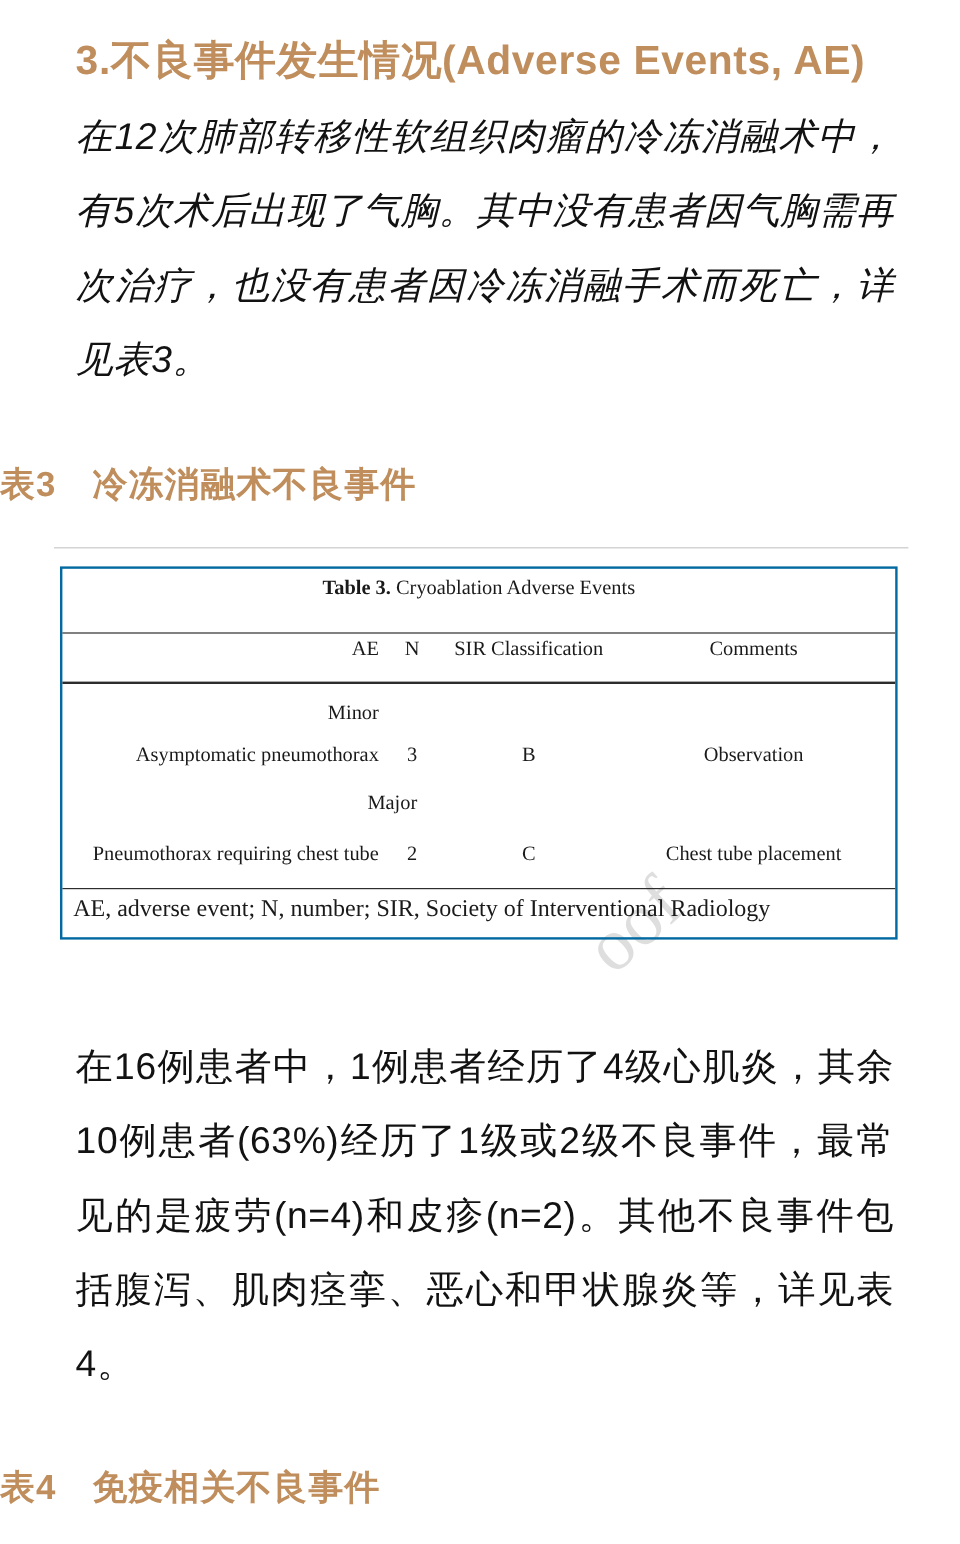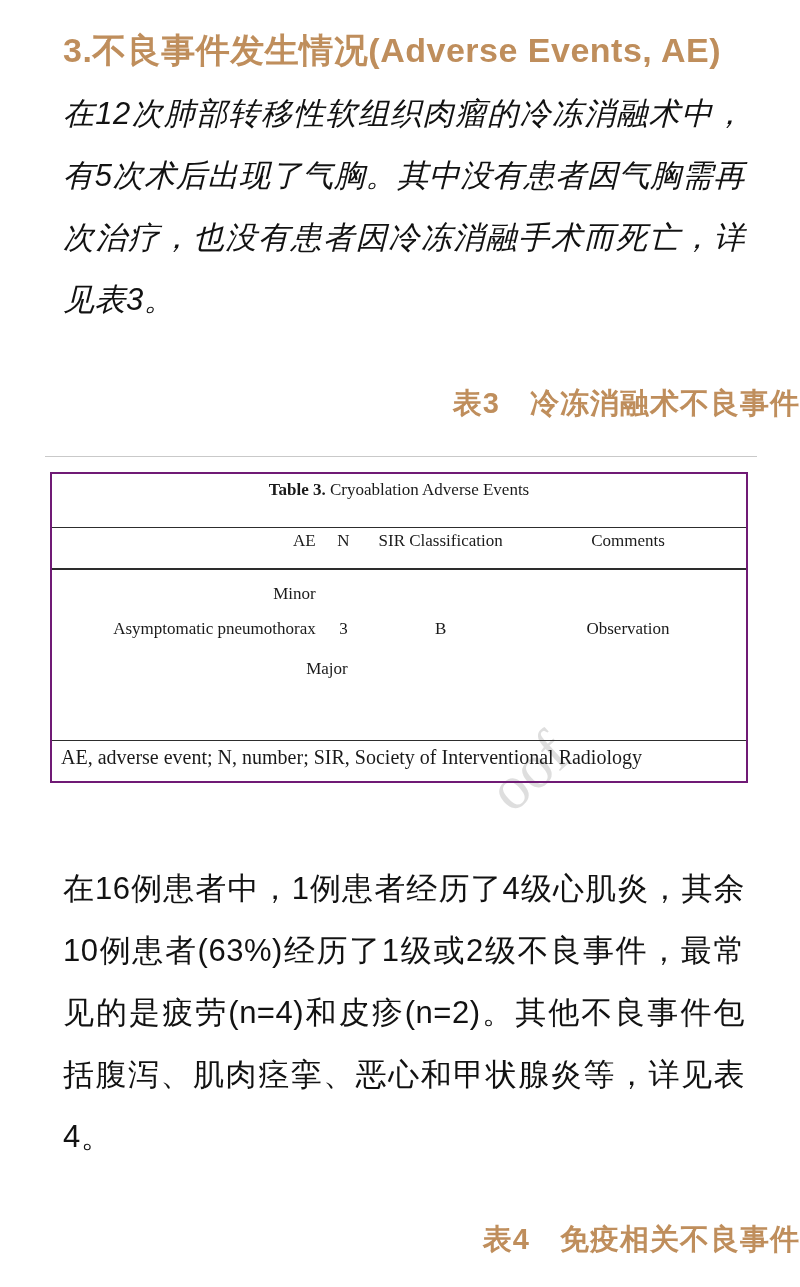--- a/index.html
+++ b/index.html
@@ -17,39 +17,39 @@
   }
   .para{
     position:absolute;left:63px;width:682px;
     font-size:31px;line-height:62px;color:#121212;
     text-align:justify;letter-spacing:0.5px;
   }
   .para1{top:83px;height:248px;font-style:italic;}
   .para2{top:858px;height:310px;}
   .caption{
     position:absolute;left:0;width:800px;
-    text-align:right;font-size:29px;font-weight:bold;
+    text-align:left;font-size:29px;font-weight:bold;
     letter-spacing:1px;
   }
   .caption3{top:384px;}
   .caption4{top:1220px;}
   .pre-table-line{
     position:absolute;left:45px;top:456px;width:712px;height:1px;
     background:#c9c9c9;
   }
   .watermark{
     position:absolute;left:470px;top:690px;width:220px;
     font-family:"Liberation Serif", serif;
     font-size:62px;color:#c4c4c4;opacity:0.55;
     transform:rotate(-42deg);
     z-index:1;pointer-events:none;
   }
   .t3{
     position:absolute;left:50px;top:472px;width:698px;height:311px;
-    border:2px solid #701a75;box-sizing:border-box;
+    border:2px solid #0369a1;box-sizing:border-box;
     font-family:"Liberation Serif", serif;
     font-size:17px;color:#1a1a1a;
     z-index:2;background:transparent;
   }
   .t3-title{
     position:absolute;left:0;top:6px;width:100%;text-align:center;
   }
   .t3-line{position:absolute;left:0;width:100%;background:#2d2d2d;}
   .line-title{top:53px;height:1px;}
   .line-header{top:94px;height:2px;}
@@ -117,20 +117,26 @@
       <div class="col-comments">Observation</div>
     </div>
 
     <div class="t3-row row-2">
       <div class="col-ae">Major</div>
       <div class="col-n"></div>
       <div class="col-sir"></div>
       <div class="col-comments"></div>
     </div>
 
+    <div class="t3-row row-3">
+      <div class="col-ae">Pneumothorax requiring chest tube</div>
+      <div class="col-n">2</div>
+      <div class="col-sir">C</div>
+      <div class="col-comments">Chest tube placement</div>
+    </div>
 
     <div class="t3-line line-foot"></div>
 
     <div class="t3-footnote">AE, adverse event; N, number; SIR, Society of Interventional Radiology</div>
   </div>
 
   <div class="para para2">在16例患者中，1例患者经历了4级心肌炎，其余10例患者(63%)经历了1级或2级不良事件，最常见的是疲劳(n=4)和皮疹(n=2)。其他不良事件包括腹泻、肌肉痉挛、恶心和甲状腺炎等，详见表4。</div>
 
   <div class="caption caption4" style="color:#bf8e5c">表4　免疫相关不良事件</div>
 

